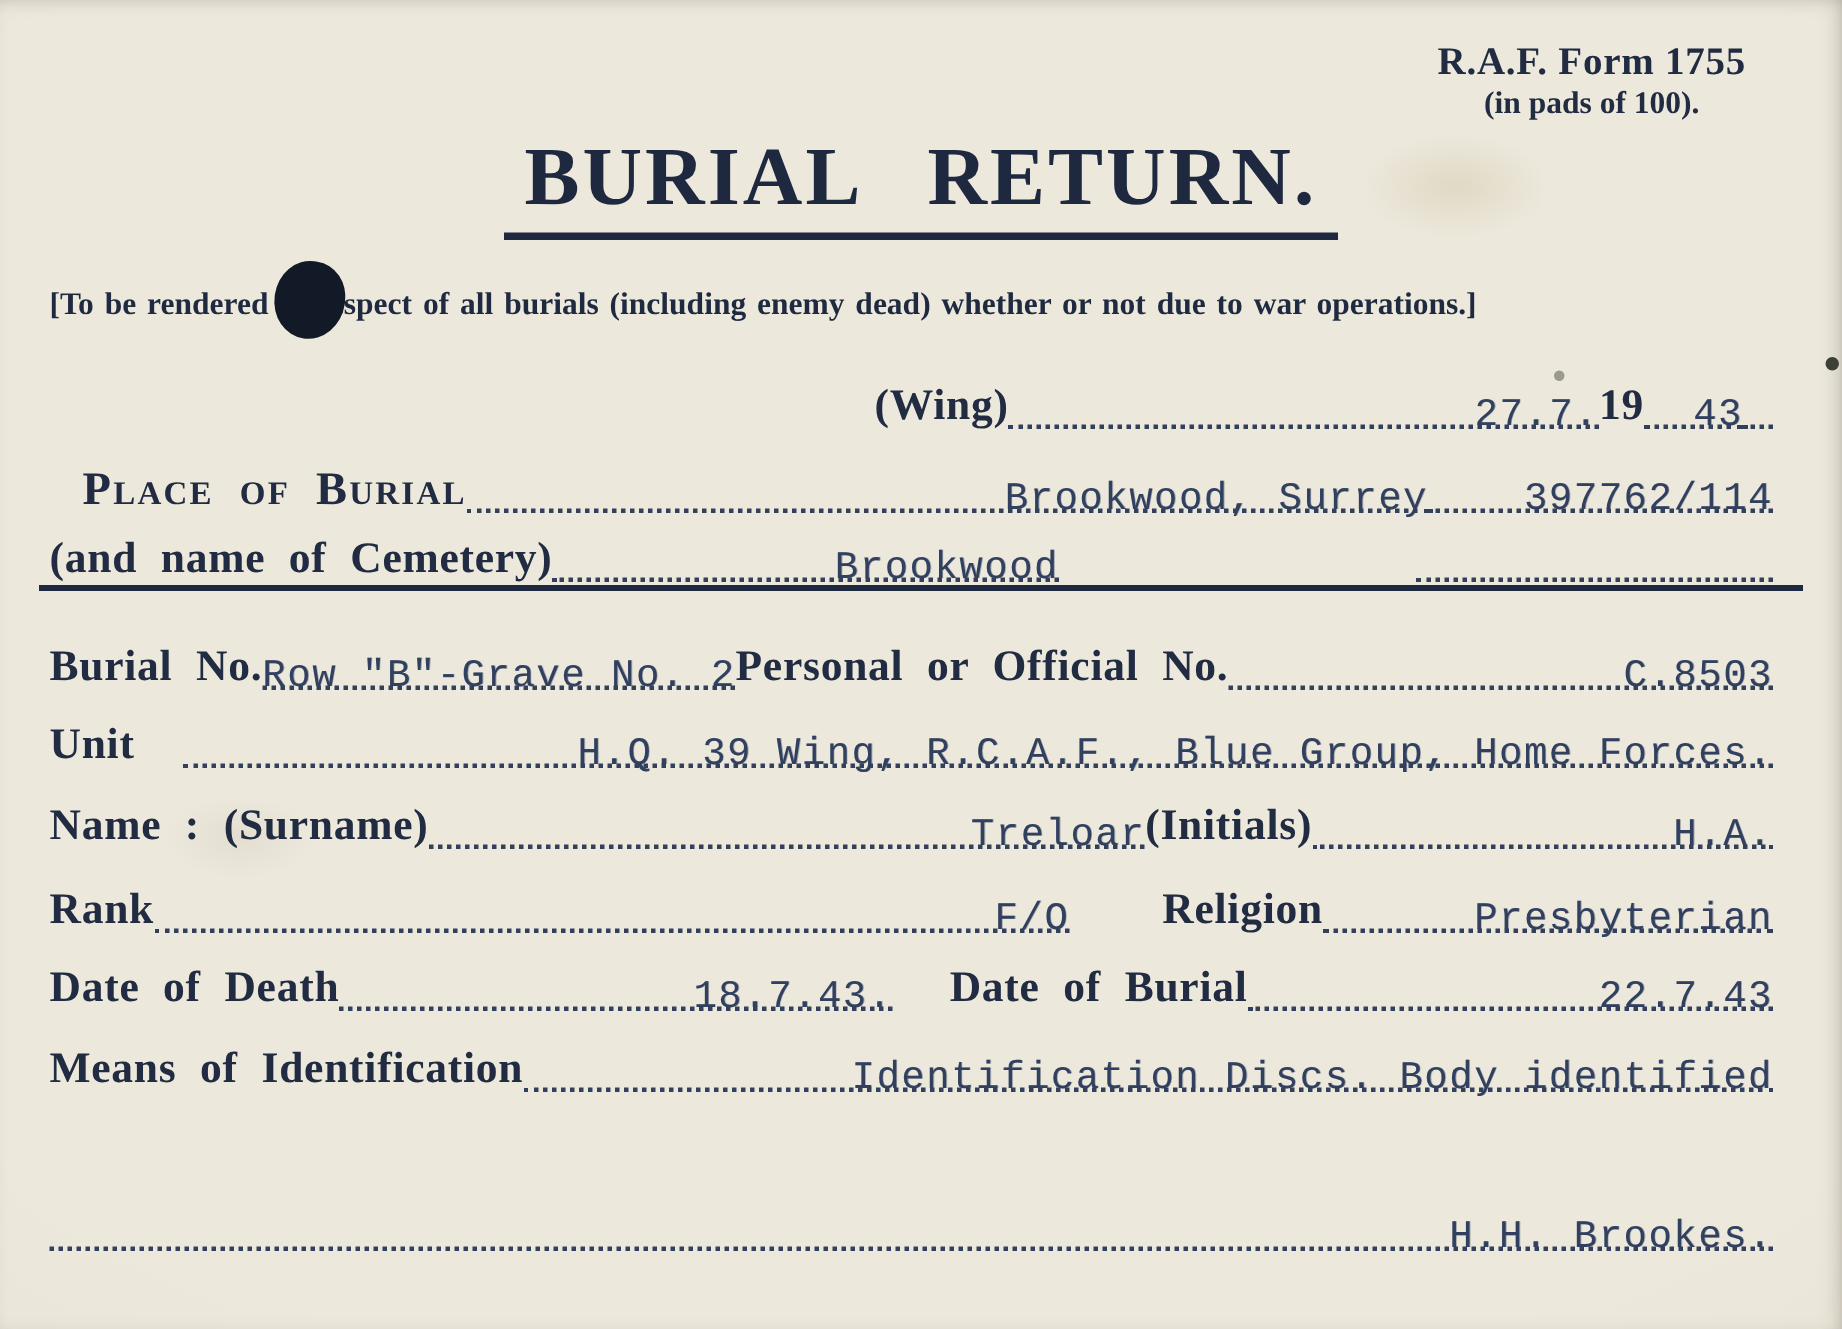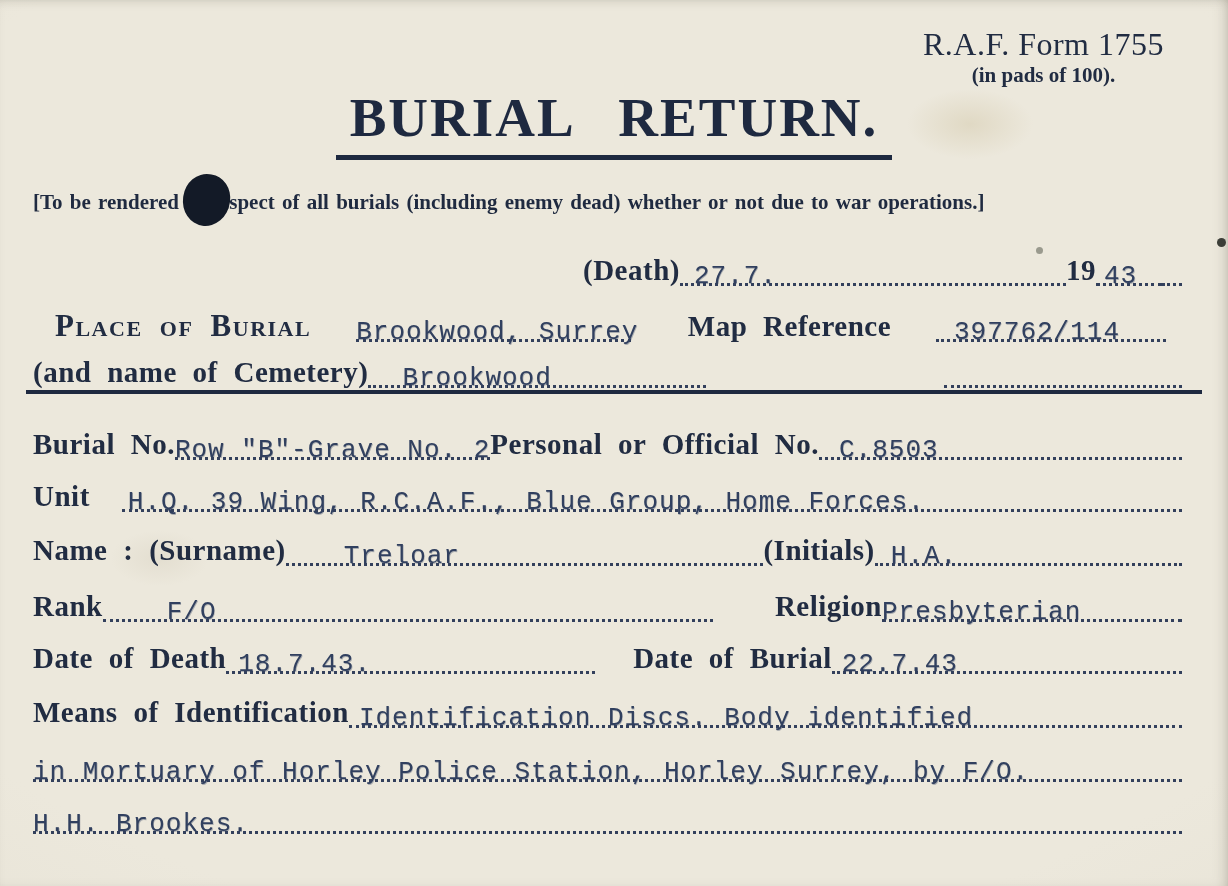--- a/index.html
+++ b/index.html
@@ -20,33 +20,33 @@
     font-size:29px;font-weight:700;color:#212c42;
     white-space:nowrap;line-height:1;
     word-spacing:8px;letter-spacing:.5px;
     padding-bottom:1px;
   }
   .smallcaps{font-variant:small-caps;letter-spacing:1.5px;font-size:31px;}
   .row{position:absolute;display:flex;align-items:flex-end;height:46px;}
   .fill{
     flex:1 1 auto;
     border-bottom:3px dotted #33405c;
-    white-space:nowrap;min-width:0;
+    white-space:nowrap;min-width:0;text-align:right;
   }
   .fill.auto{flex:0 0 auto;}
   .spacer{flex:0 0 auto;}
   .typed{
     font-family:"Liberation Mono","DejaVu Sans Mono",monospace;
     font-size:26px;color:#31405f;white-space:nowrap;
     letter-spacing:1px;line-height:1;
     display:inline-block;transform:translateY(6px);
     text-shadow:.6px .6px 0 rgba(49,64,95,.35);
   }
   #form-number{position:absolute;top:26px;right:64px;text-align:center;line-height:1.15;}
-  #form-number .l1{font-size:32px;font-weight:400;letter-spacing:.5px;}
+  #form-number .l1{font-size:26px;font-weight:700;letter-spacing:.5px;}
   #form-number .l2{font-size:21px;font-weight:700;}
   #title-wrap{position:absolute;top:88px;left:0;width:100%;text-align:center;}
   #title{
     display:inline-block;
     font-size:55px;font-weight:700;letter-spacing:2px;word-spacing:30px;
     color:#1e2940;border-bottom:5px solid #1e2940;padding:0 14px 6px 14px;line-height:1.1;
   }
   #note{
     position:absolute;top:190px;left:33px;right:58px;
     font-size:21px;font-weight:700;word-spacing:2px;white-space:nowrap;color:#1f2a40;
@@ -73,31 +73,30 @@
   </div>
 
   <div id="title-wrap">
     <span id="title">BURIAL RETURN.</span>
   </div>
 
   <div id="note">[To be rendered in respect of all burials (including enemy dead) whether or not due to war operations.]</div>
   <div id="hole-punch"></div>
 
   <div class="row" style="top:240px;left:583px;right:46px;">
-    <span class="lbl">(Death)</span>
+    <span class="lbl">(Wing)</span>
     <span class="fill"><span class="typed" style="padding-left:14px;">27.7.</span></span>
     <span class="lbl">19</span>
     <span class="fill auto" style="width:66px;"><span class="typed" style="padding-left:8px;">43</span></span>
     <span class="fill auto" style="width:20px;"></span>
   </div>
 
-  <div class="row" style="top:296px;left:55px;right:62px;gap:45px;">
+  <div class="row" style="top:296px;left:55px;right:46px;">
     <span class="lbl smallcaps">Place of Burial</span>
     <span class="fill"><span class="typed">Brookwood, Surrey</span></span>
-    <span class="lbl" style="padding-left:12px;">Map Reference</span>
     <span class="fill auto" style="width:230px;"><span class="typed" style="padding-left:18px;">397762/114</span></span>
   </div>
 
   <div class="row" style="top:342px;left:33px;right:46px;">
     <span class="lbl">(and name of Cemetery)</span>
     <span class="fill"><span class="typed" style="padding-left:34px;">Brookwood</span></span>
     <span class="spacer" style="width:238px;"></span>
     <span class="fill auto" style="width:238px;"></span>
   </div>
 
@@ -137,23 +136,20 @@
     <span class="spacer" style="width:38px;"></span>
     <span class="lbl">Date of Burial</span>
     <span class="fill"><span class="typed" style="padding-left:10px;">22.7.43</span></span>
   </div>
 
   <div class="row" style="top:682px;left:33px;right:46px;">
     <span class="lbl">Means of Identification</span>
     <span class="fill"><span class="typed" style="padding-left:10px;">Identification Discs. Body identified</span></span>
   </div>
 
-  <div class="row" style="top:736px;left:33px;right:46px;">
-    <span class="fill"><span class="typed">in Mortuary of Horley Police Station, Horley Surrey, by F/O.</span></span>
-  </div>
 
   <div class="row" style="top:788px;left:33px;right:46px;">
     <span class="fill"><span class="typed">H.H. Brookes.</span></span>
   </div>
 
   <div class="speck" id="speck-1"></div>
   <div class="speck" id="speck-2"></div>
 
 </div>
 

